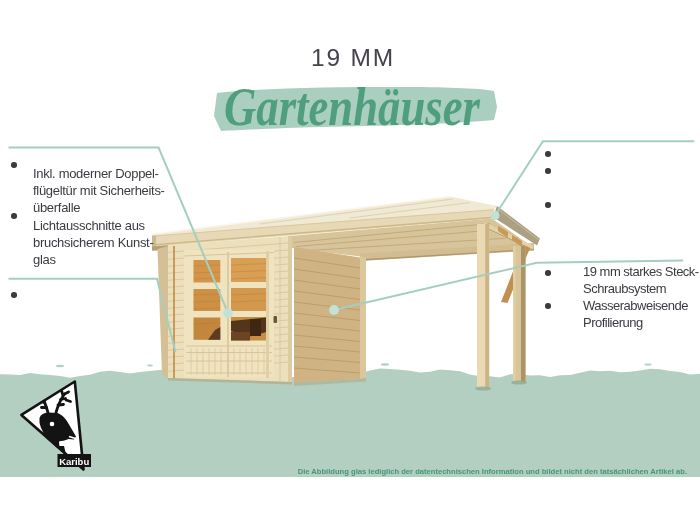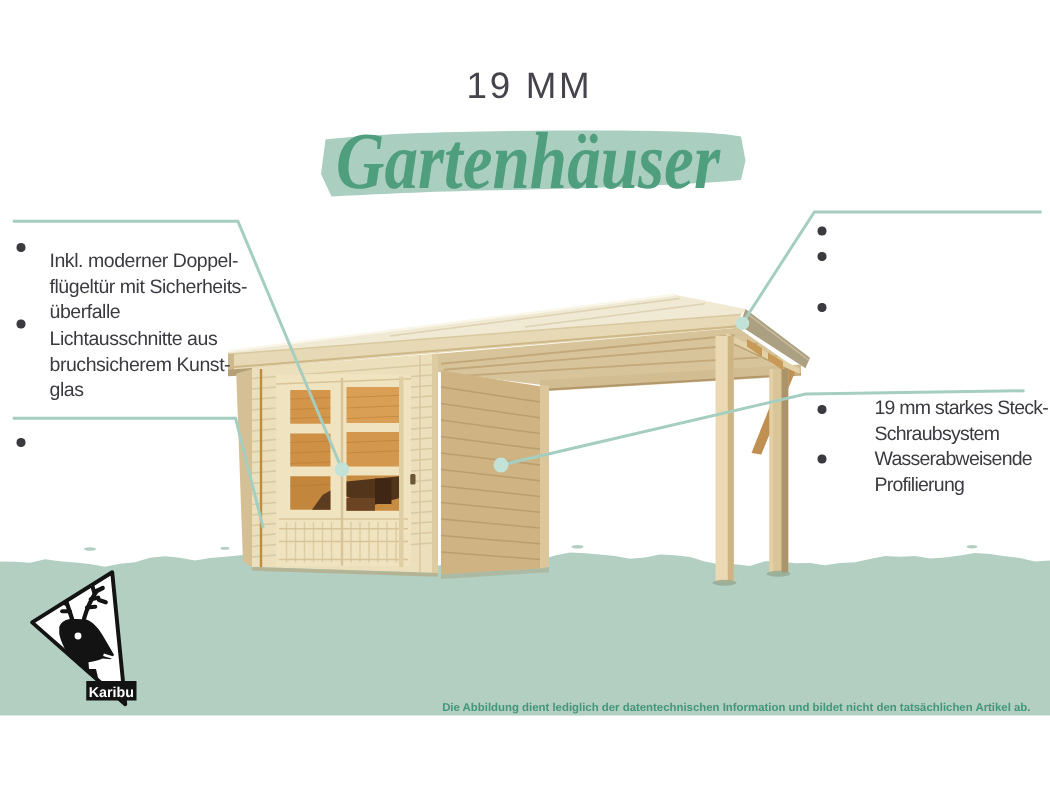--- a/index.html
+++ b/index.html
@@ -249,15 +249,15 @@
 <div class="txt" style="left:33px;top:218px;">Lichtausschnitte aus<br>bruchsicherem Kunst-<br>glas</div>
 <div class="bul" style="left:11px;top:292px;"></div>
 
 <div class="bul" style="left:545px;top:151px;"></div>
 <div class="bul" style="left:545px;top:168px;"></div>
 <div class="bul" style="left:545px;top:202px;"></div>
 <div class="bul" style="left:545px;top:270px;"></div>
 <div class="bul" style="left:545px;top:303px;"></div>
 <div class="txt" style="left:583px;top:264.4px;letter-spacing:-0.5px;">19 mm starkes Steck-<br>Schraubsystem<br>Wasserabweisende<br>Profilierung</div>
 
-<div id="disc">Die Abbildung dient lediglich der datentechnischen Information und bildet nicht den tatsächlichen Artikel ab.</div>
+<div id="disc">Die Abbildung glas lediglich der datentechnischen Information und bildet nicht den tatsächlichen Artikel ab.</div>
 
 </div>
 
 </body></html>

